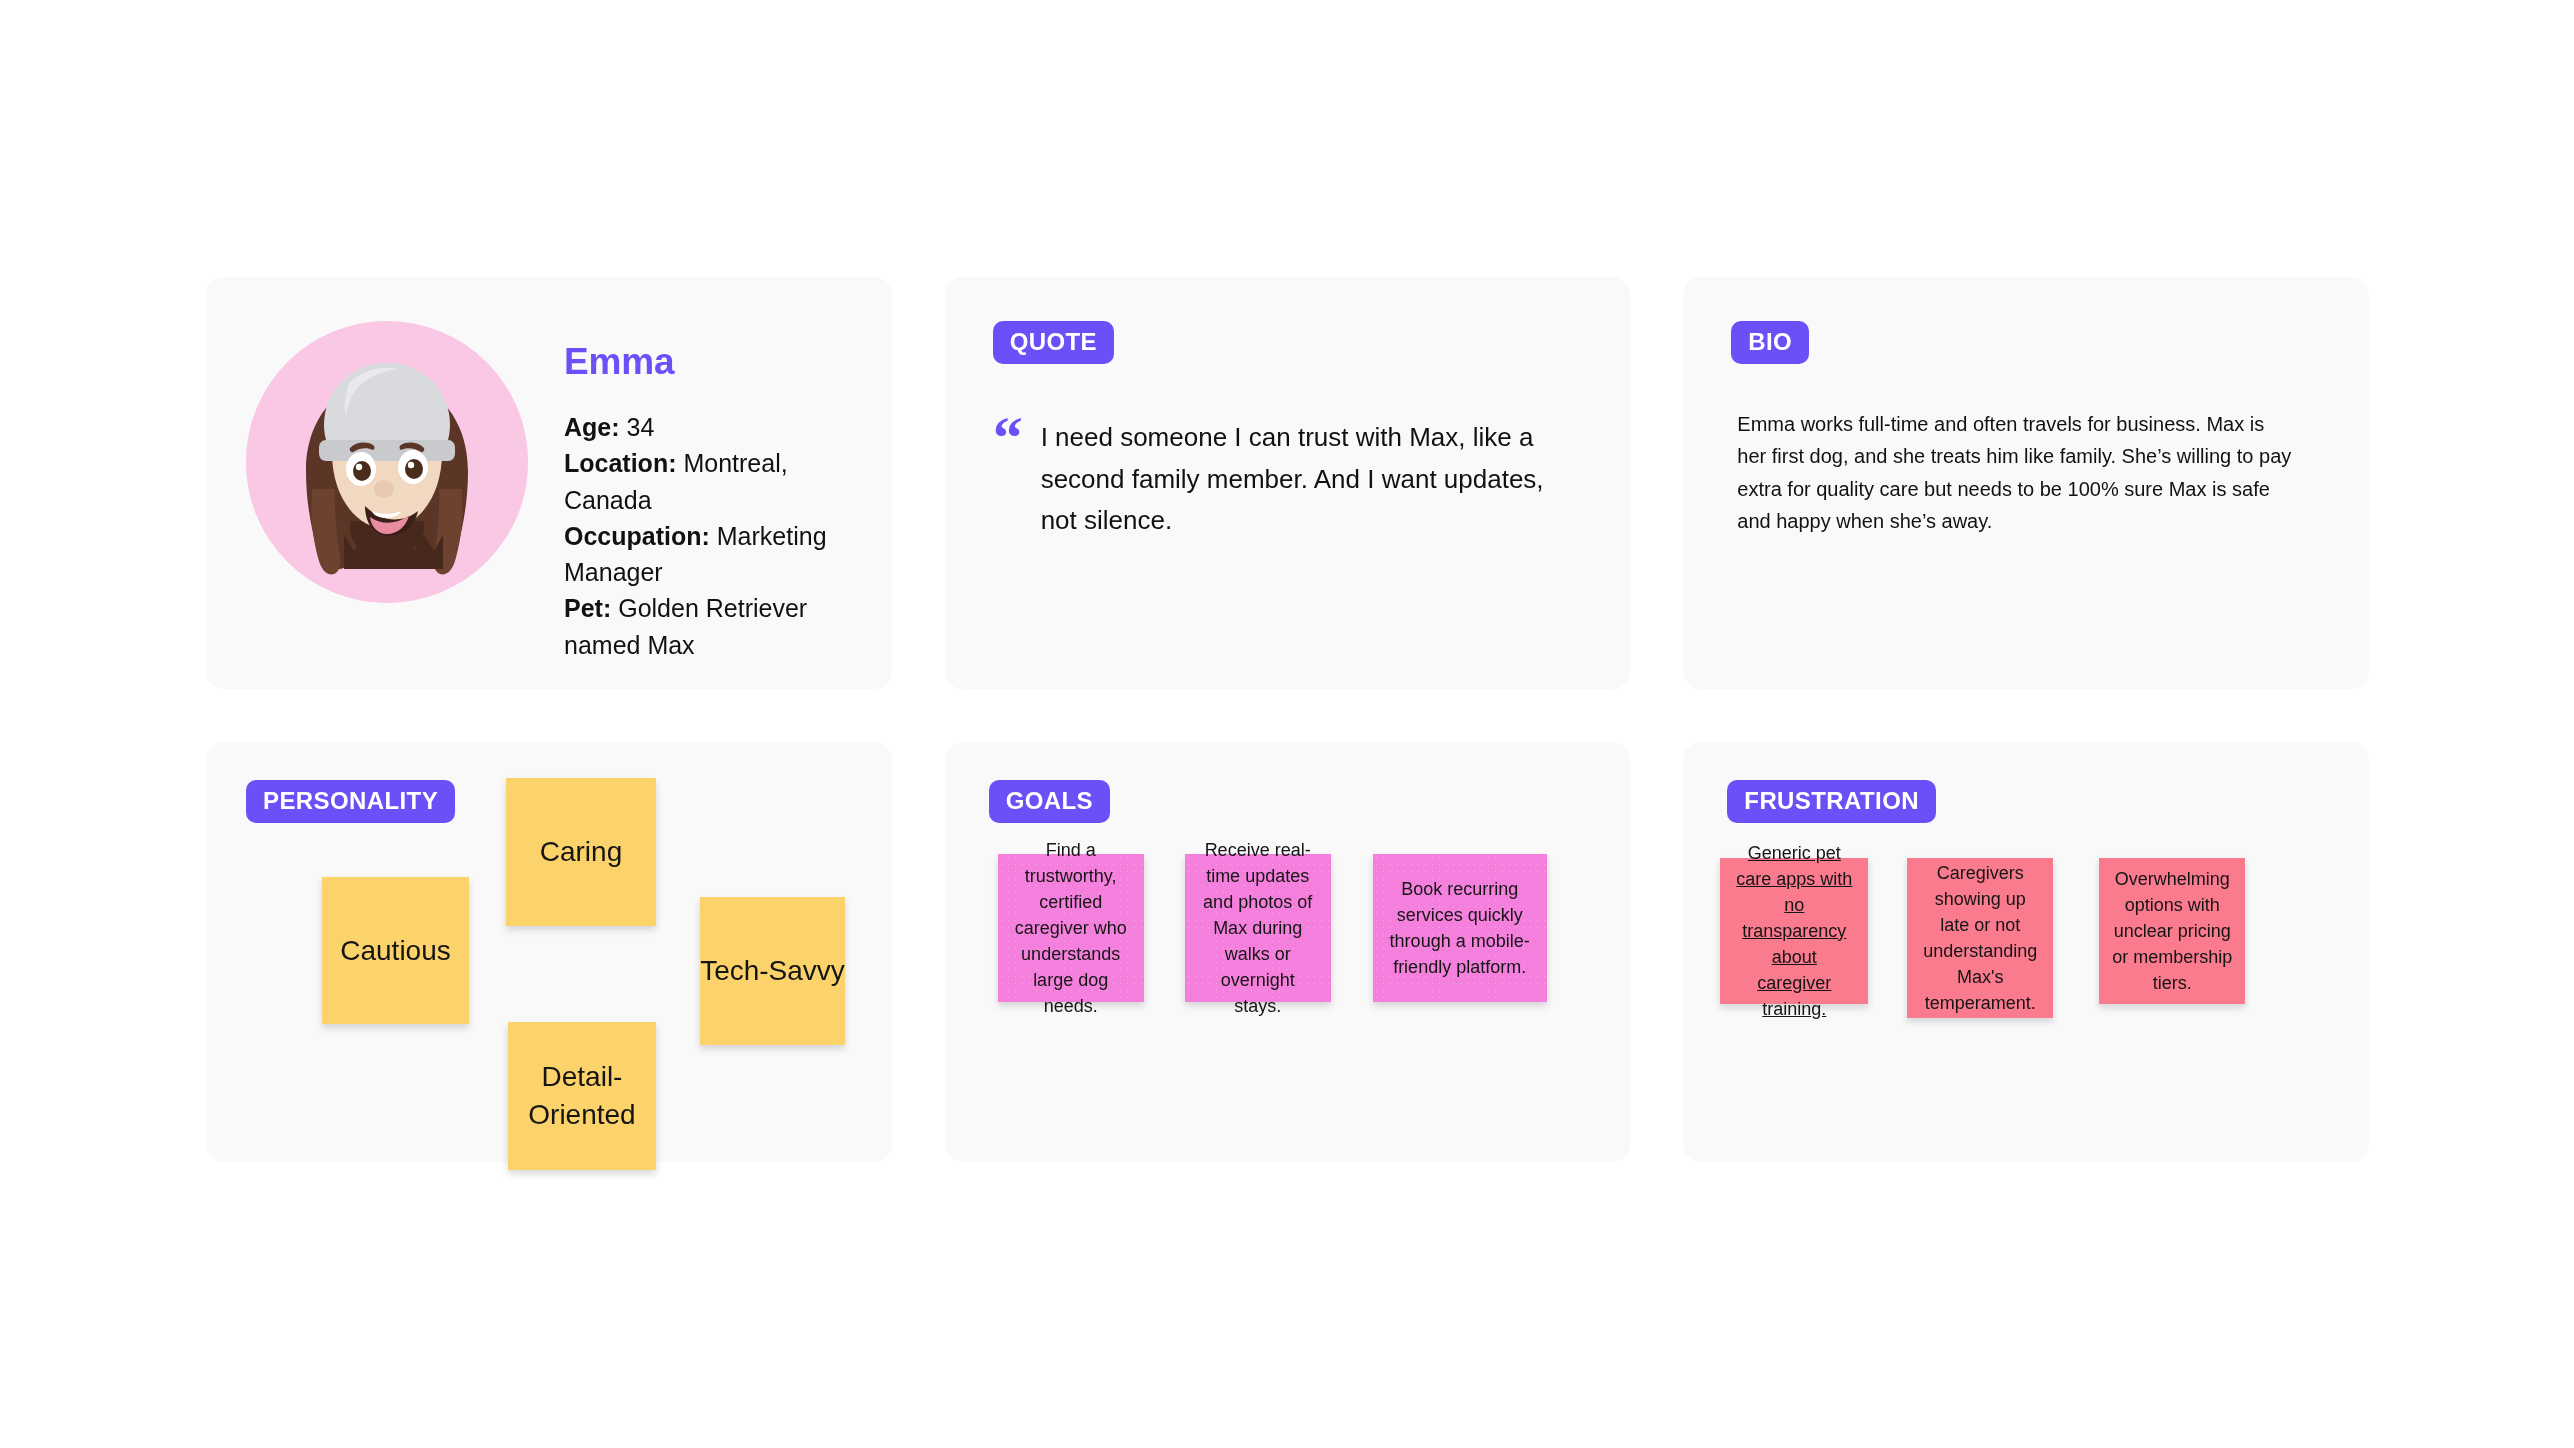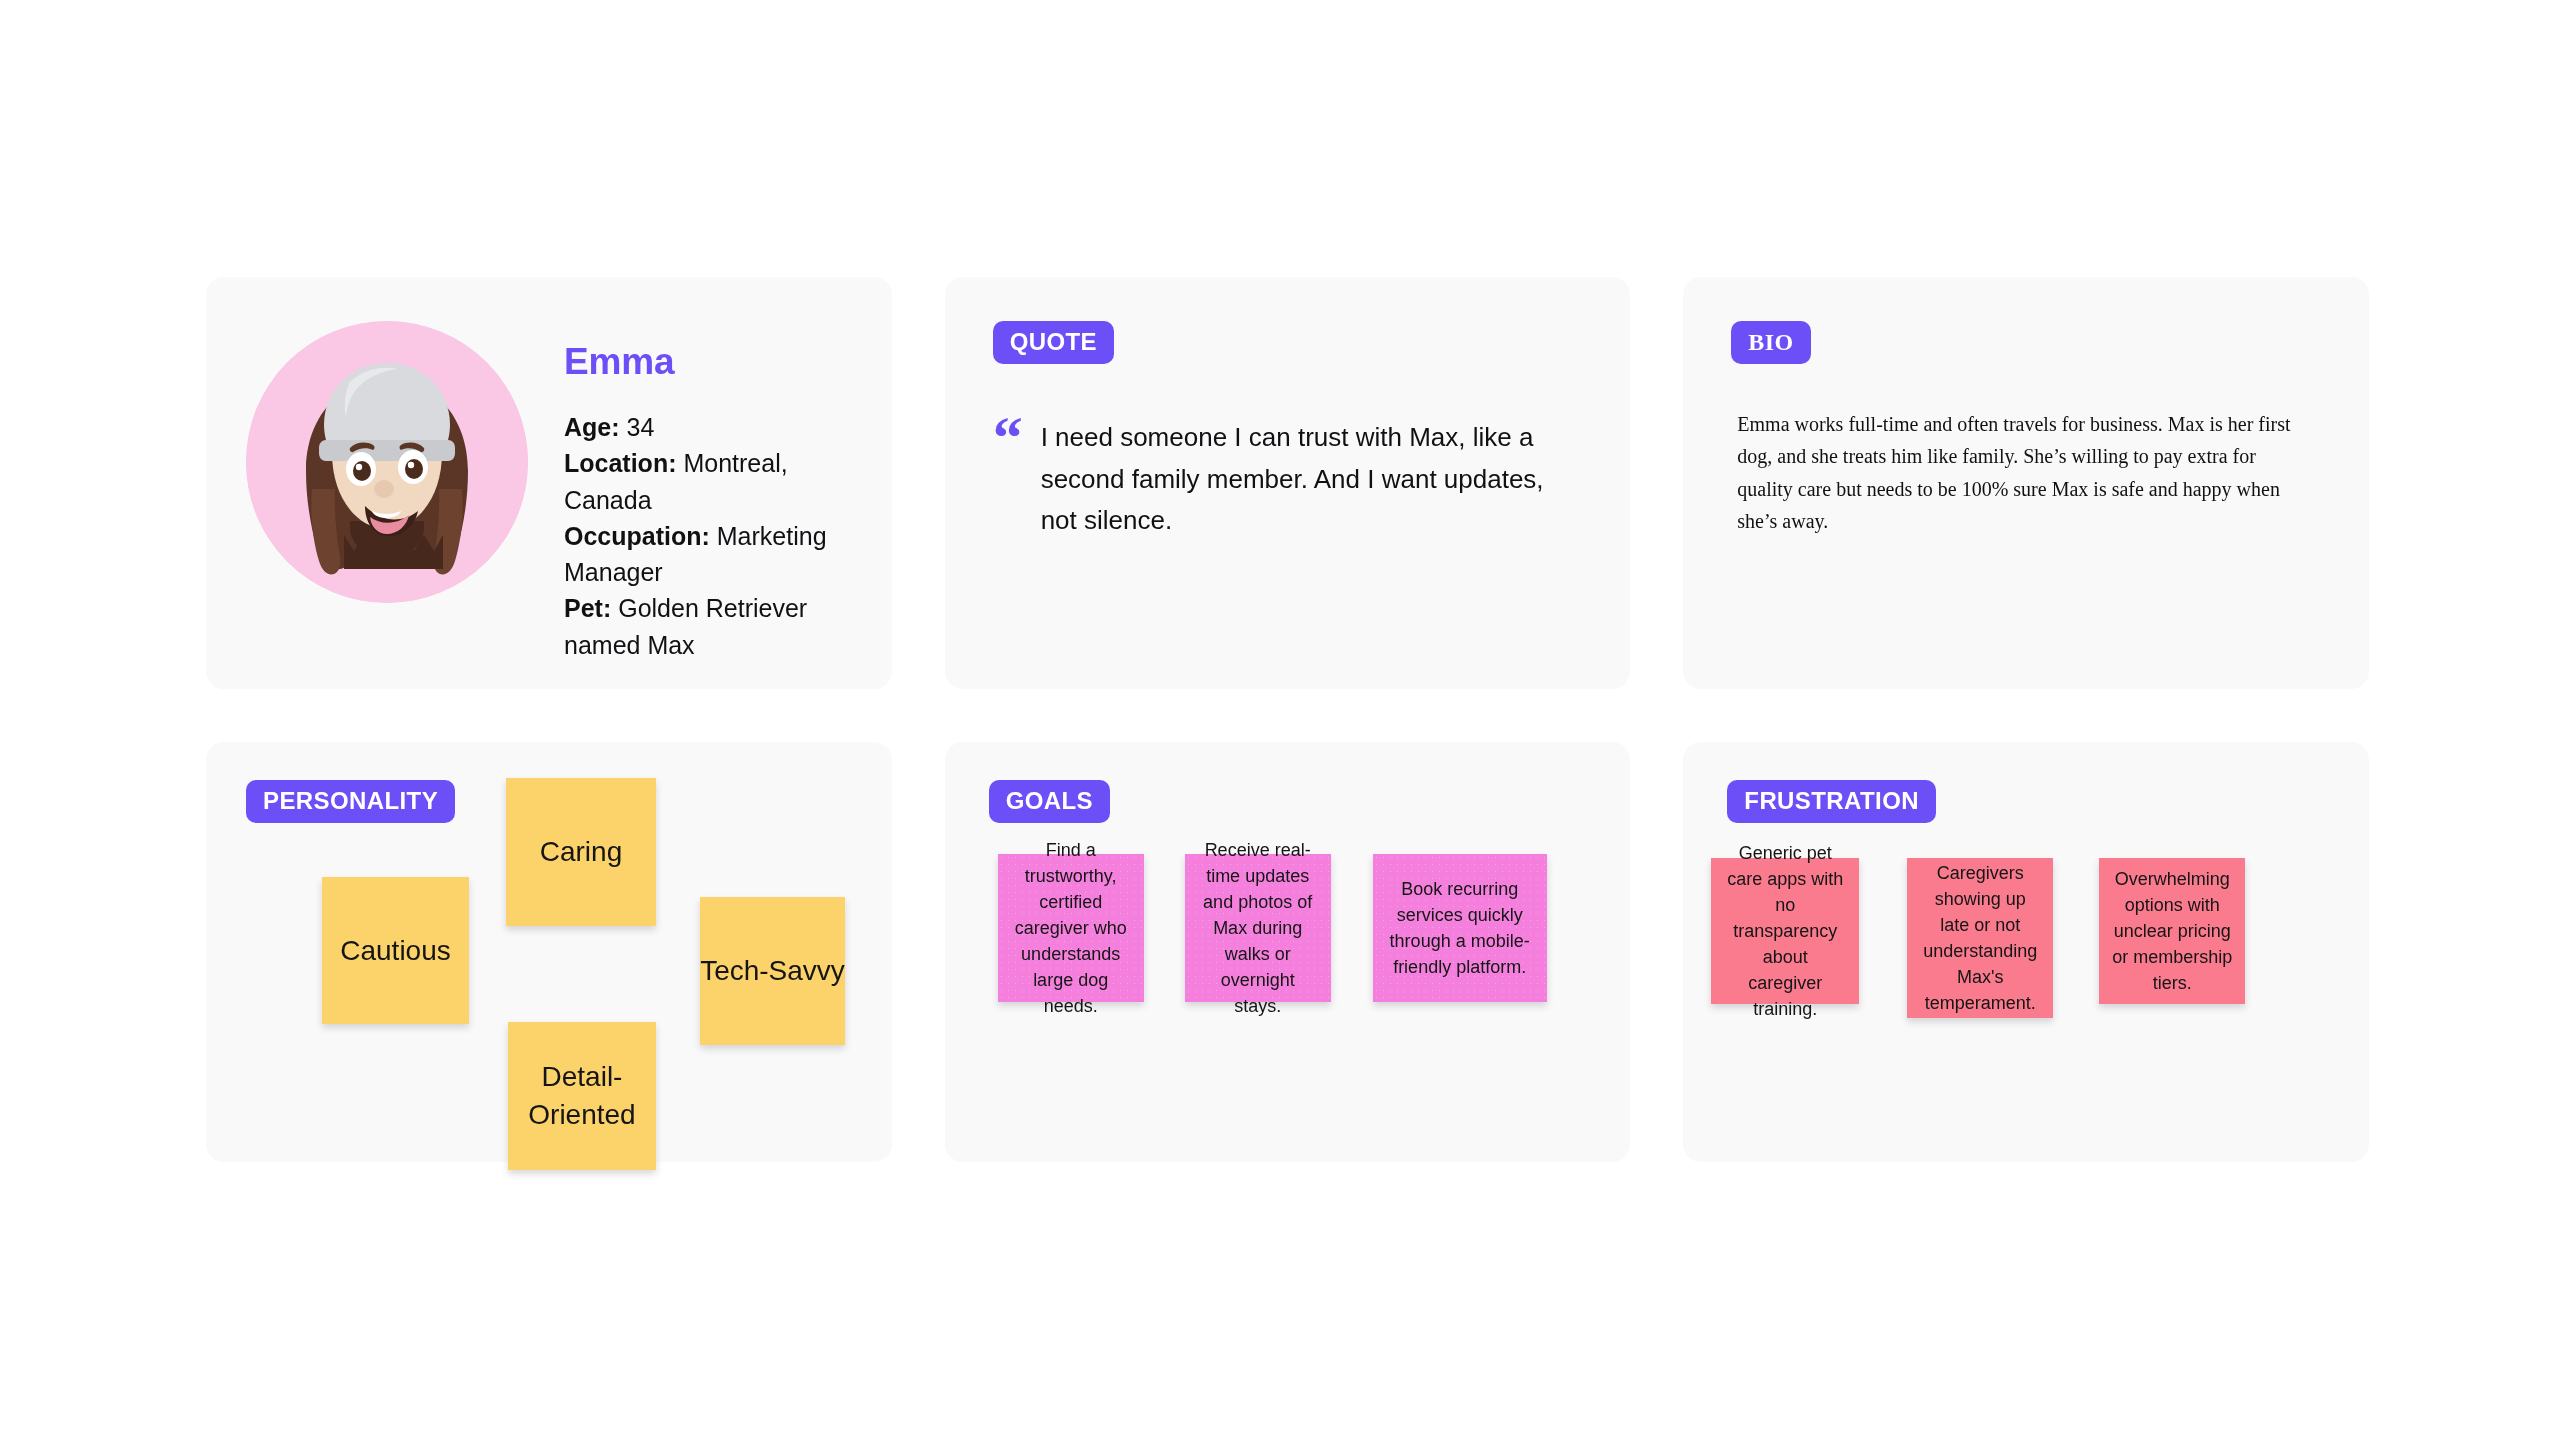--- a/index.html
+++ b/index.html
@@ -28,21 +28,21 @@
   }
   .board-row + .board-row { margin-top: 53px; }
 
   .card {
     background: #faf9fa;
     border-radius: 18px;
     box-sizing: border-box;
   }
   .card-profile { width: 687px; height: 412px; padding: 44px 40px; }
   .card-quote   { width: 687px; height: 412px; padding: 44px 48px; }
-  .card-bio     { width: 687px; height: 412px; padding: 44px 48px; font-family: Liberation Serif, serif; }
+  .card-bio     { width: 687px; height: 412px; padding: 44px 48px; }
   .card-personality { width: 687px; height: 420px; padding: 38px 40px; position: relative; }
   .card-goals       { width: 687px; height: 420px; padding: 38px 44px; position: relative; }
   .card-frustration { width: 687px; height: 420px; padding: 38px 44px; position: relative; }
 
   
   .profile-inner { display: flex; align-items: flex-start; gap: 36px; }
   .avatar-wrap {
     width: 282px; height: 282px;
     flex: 0 0 282px;
     border-radius: 50%;
@@ -136,21 +136,21 @@
   .pn-1 { left: 300px; top: 24px;  width: 150px; height: 148px; }
   .pn-2 { left: 302px; top: 268px; width: 148px; height: 148px; }
   .pn-3 { left: 494px; top: 143px; width: 145px; height: 148px; }
 
   
   .gn-0 { left: 53px;  top: 112px; width: 146px; height: 148px; }
   .gn-1 { left: 240px; top: 112px; width: 146px; height: 148px; }
   .gn-2 { left: 428px; top: 112px; width: 174px; height: 148px; }
 
   
-  .fn-0 { left: 28px;  top: 116px; width: 148px; height: 146px; }
+  .fn-0 { left: 37px;  top: 116px; width: 148px; height: 146px; text-decoration: underline; }
   .fn-1 { left: 224px; top: 116px; width: 146px; height: 160px; }
   .fn-2 { left: 416px; top: 116px; width: 146px; height: 146px; }
 </style>
 </head>
 <body>
 
 <div class="persona-board">
 
   <div class="board-row">
 

